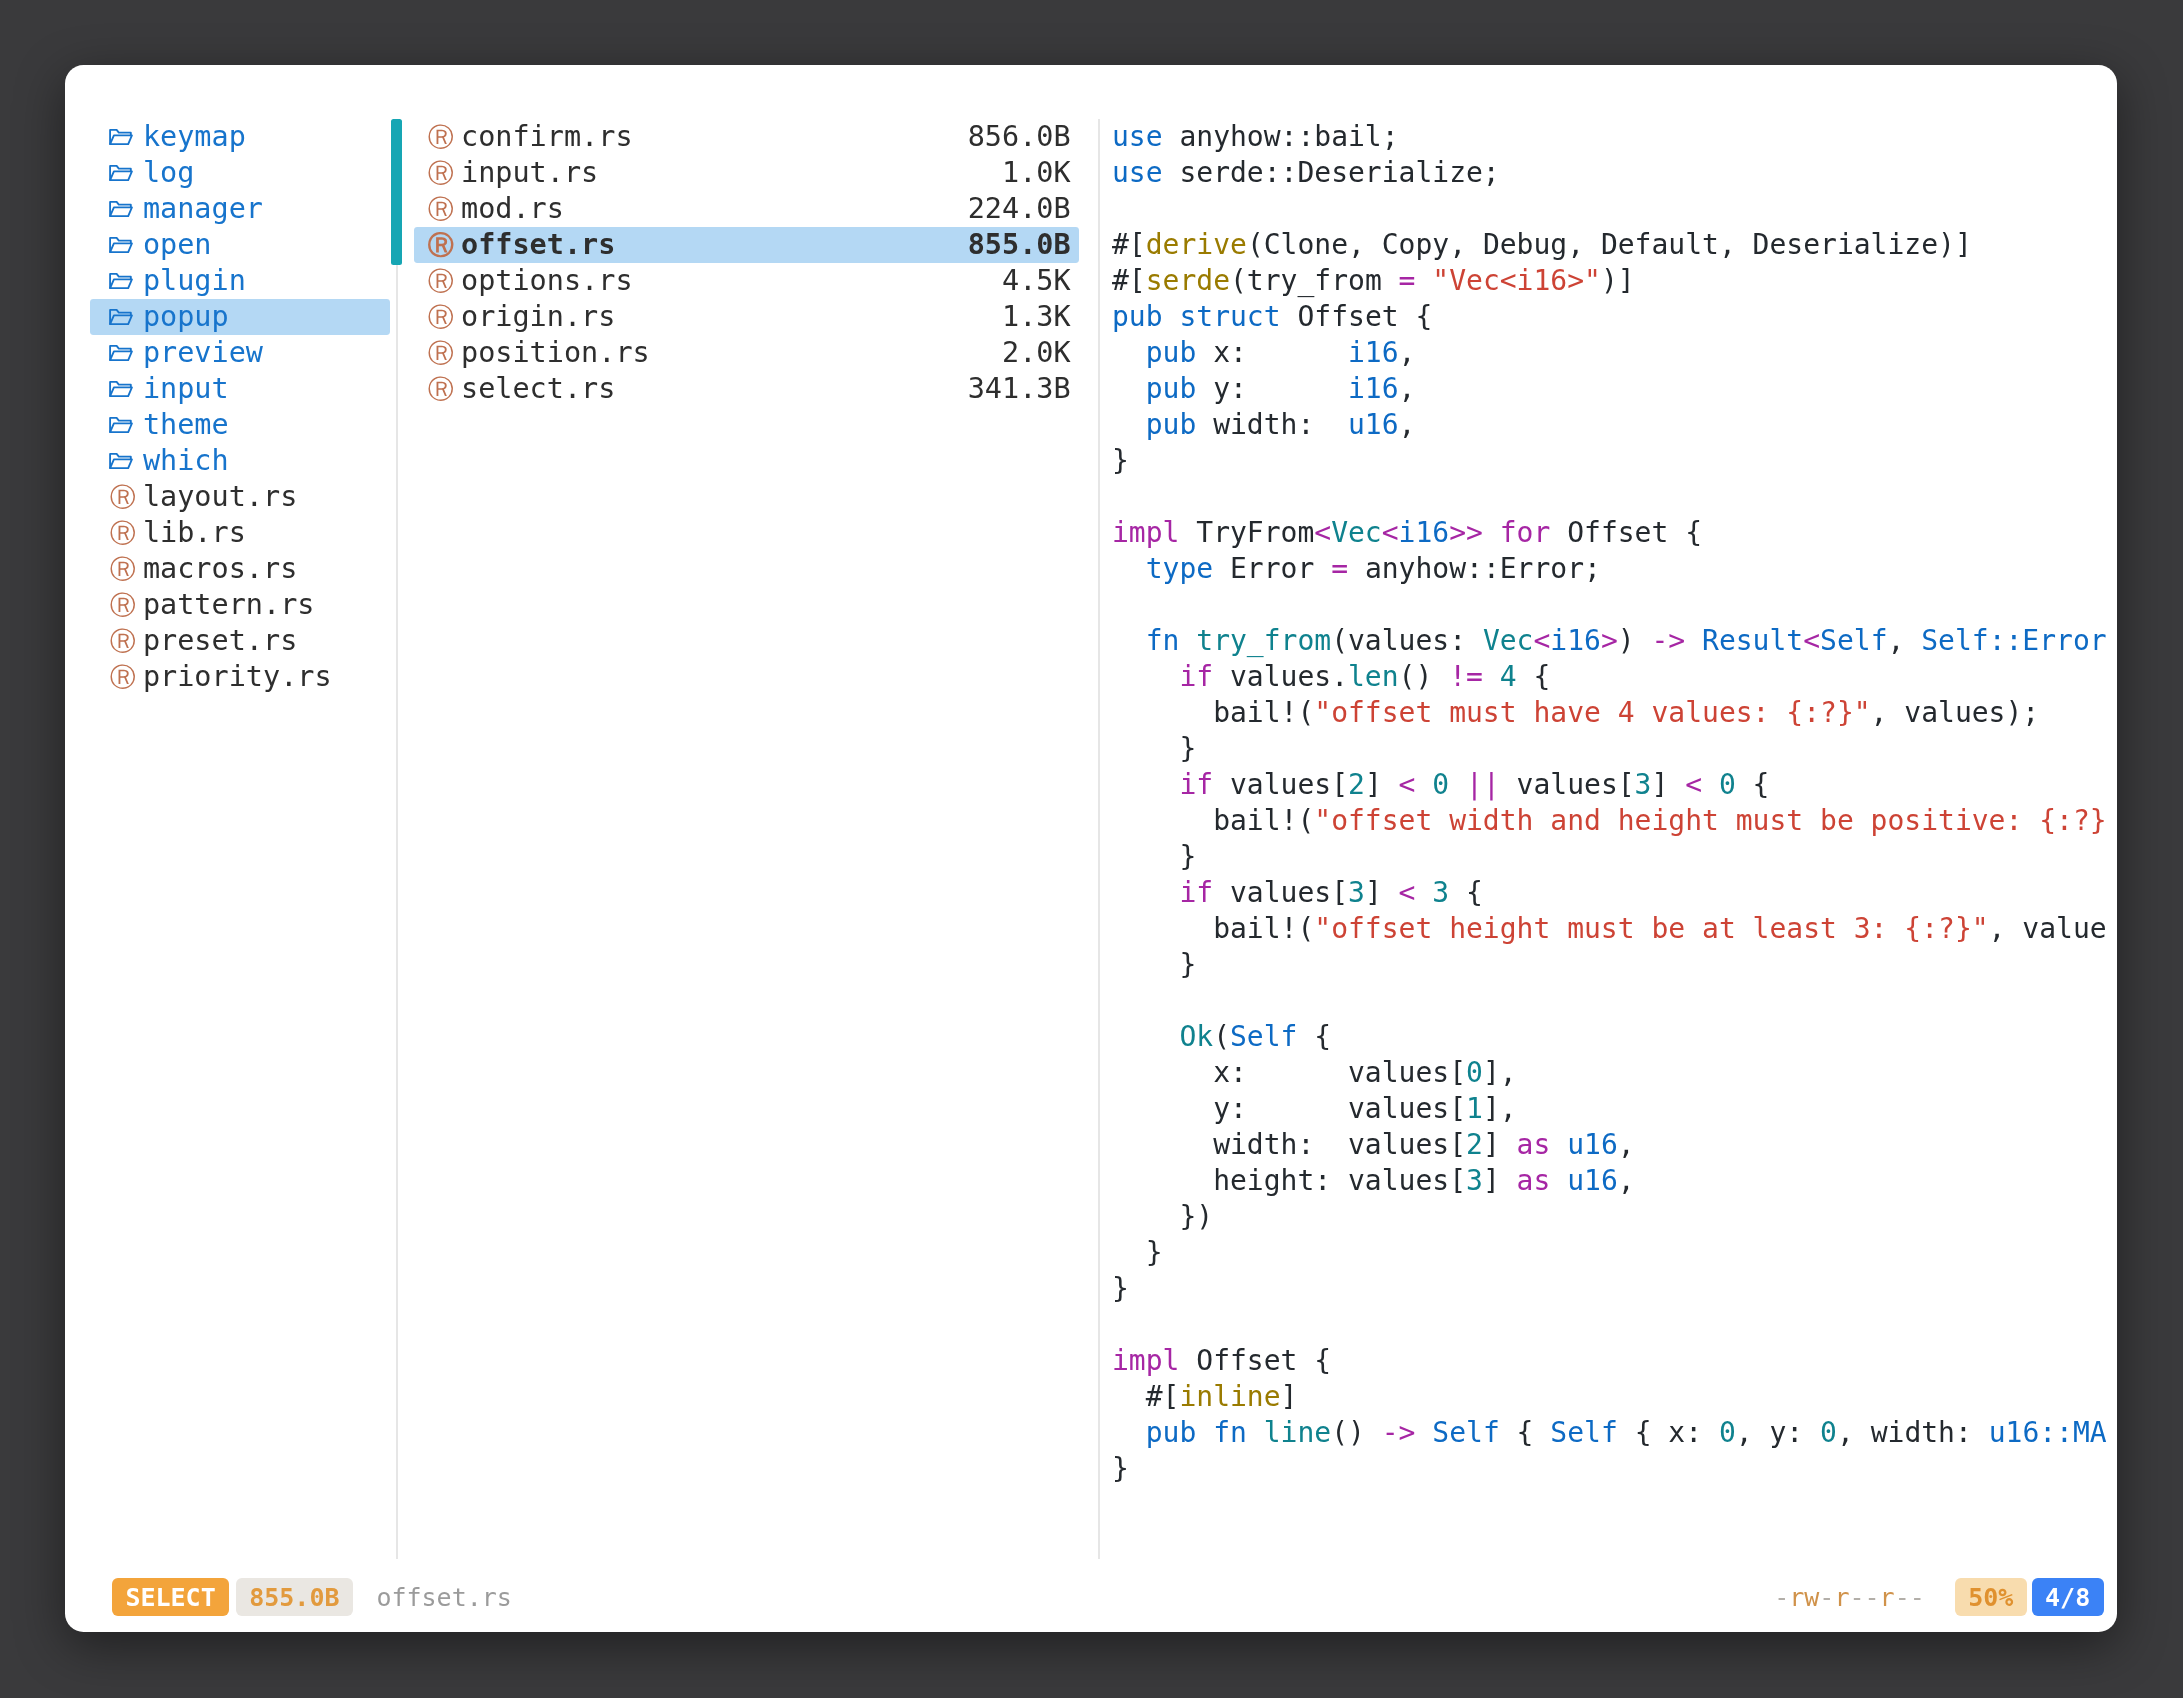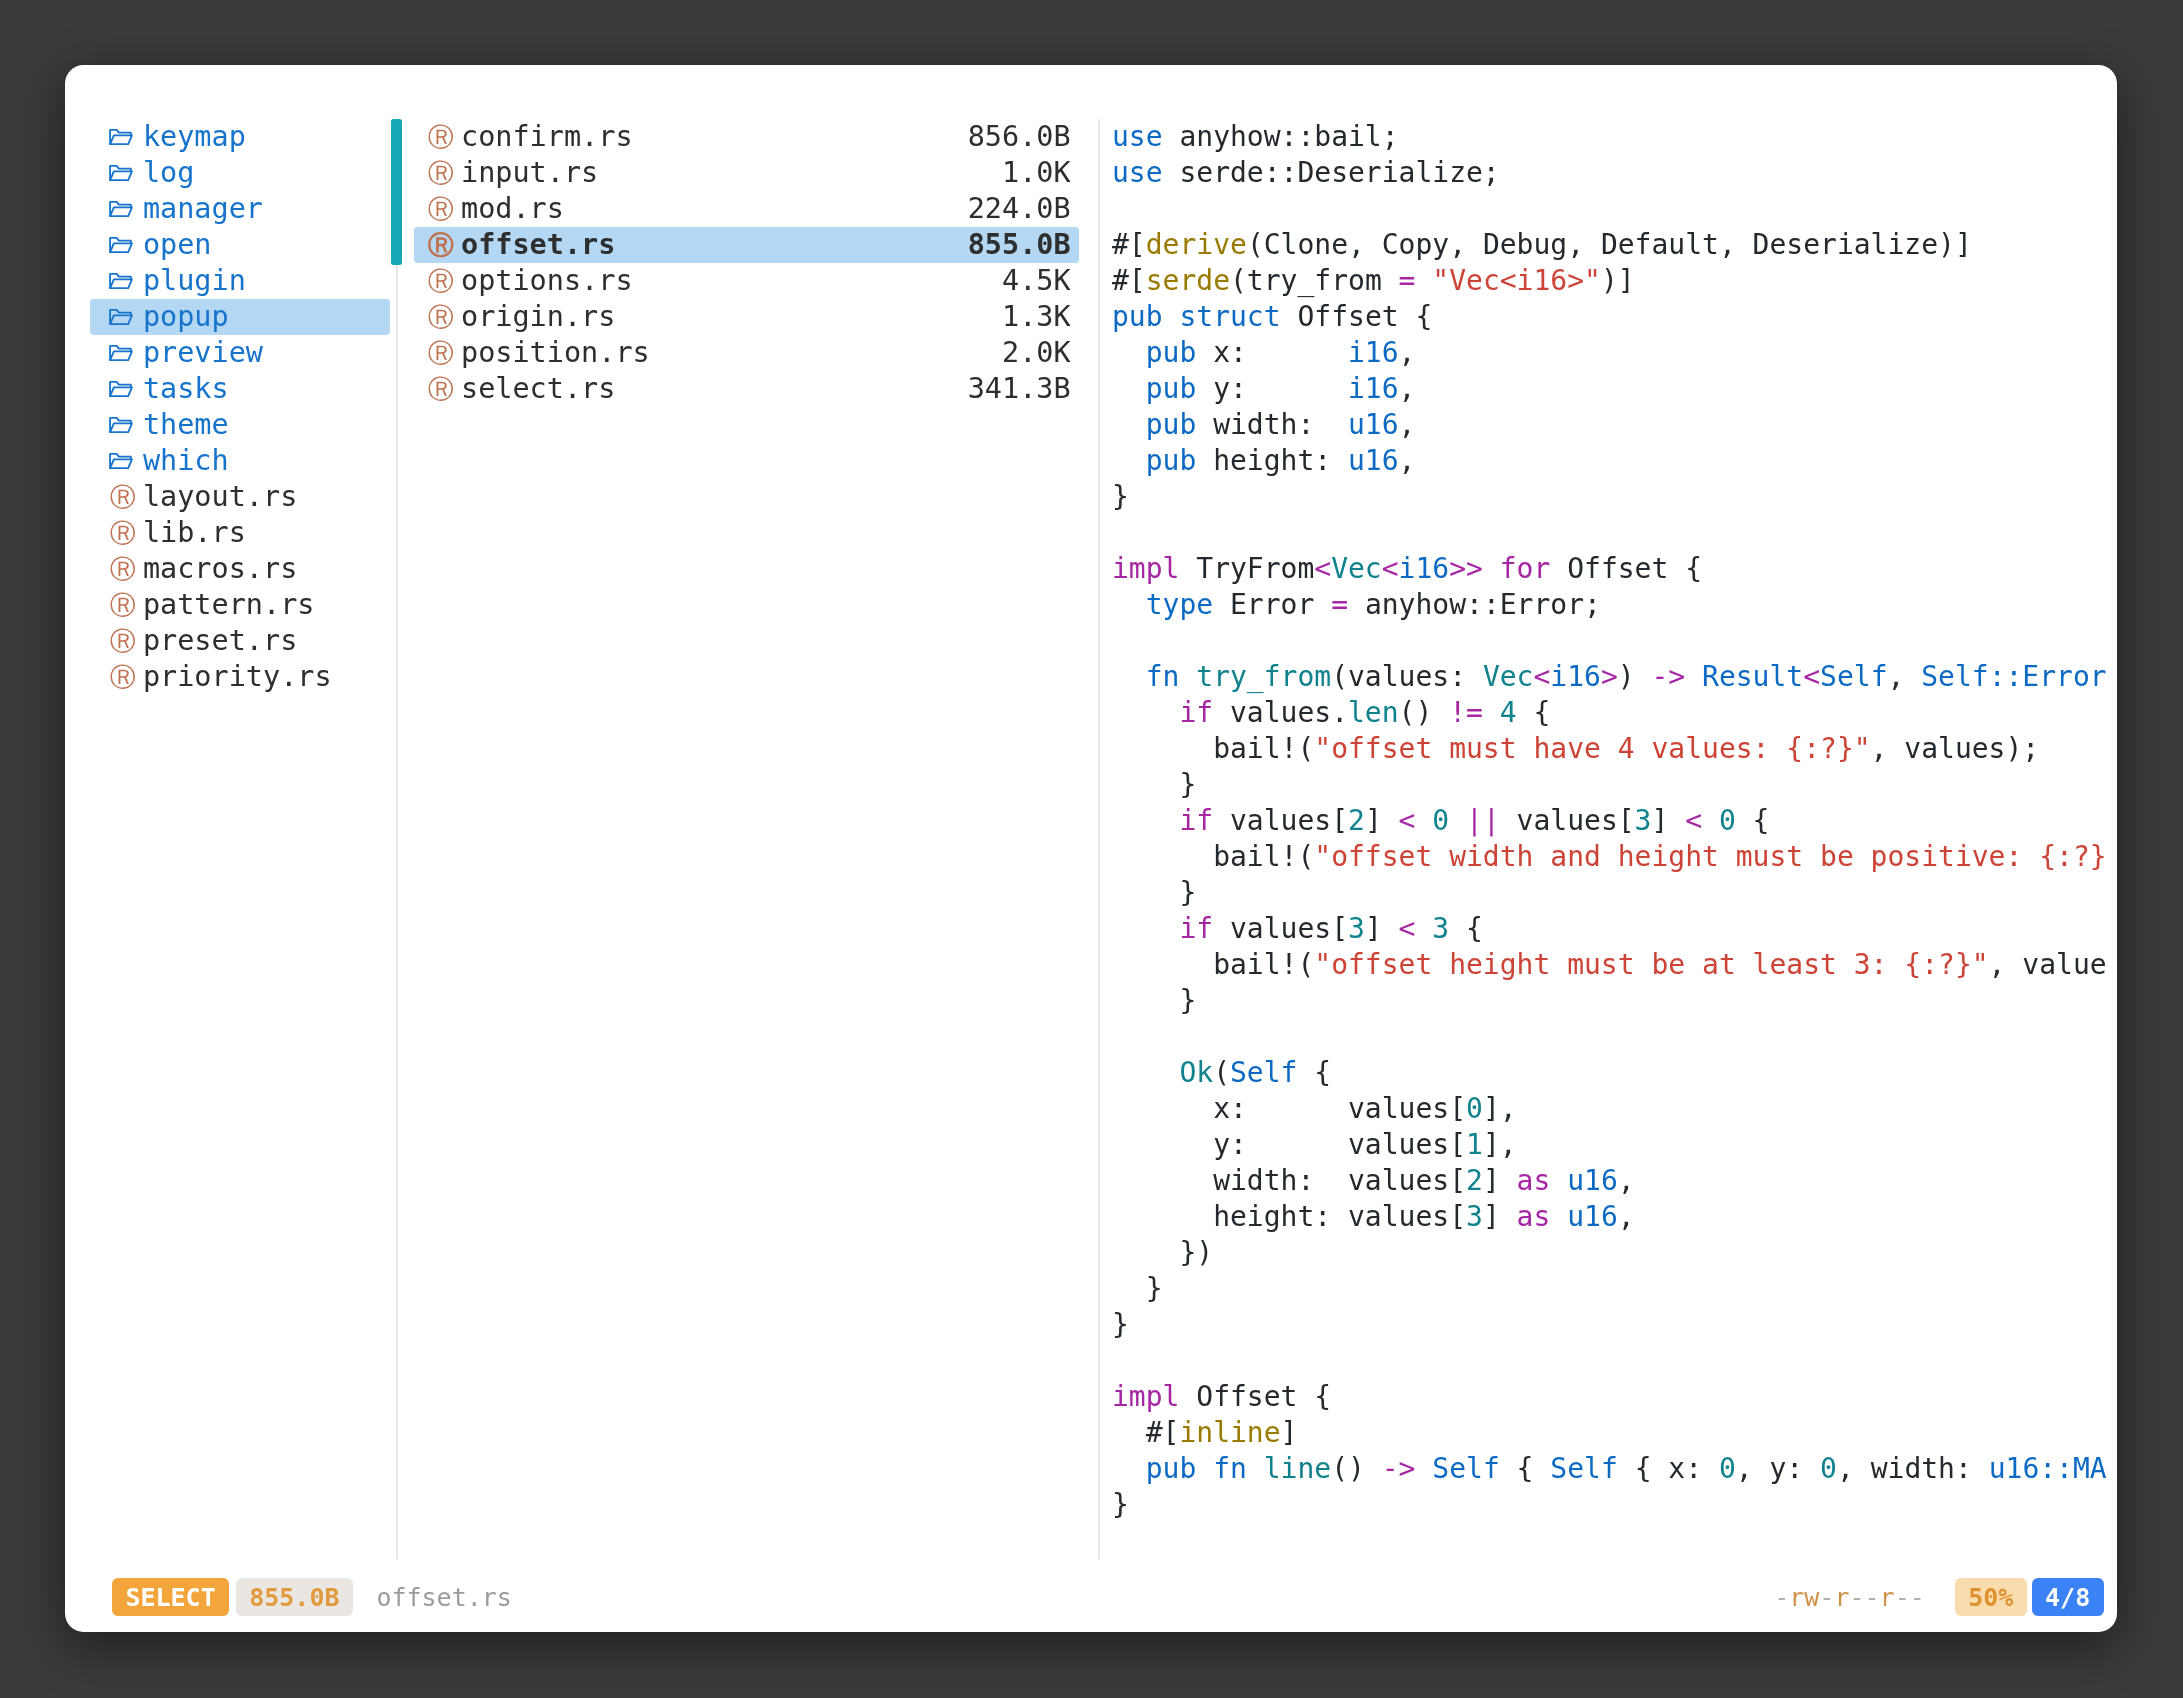--- a/index.html
+++ b/index.html
@@ -128,21 +128,21 @@
           </span>
           <span class="lab">preview</span>
         </div>
         <div class="lrow folder">
           <span class="folder-ico">
             <svg viewBox="0 0 22 18" width="24" height="20" fill="none" stroke="#1774cc" stroke-width="1.7" stroke-linejoin="round" stroke-linecap="round">
               <path d="M1 15.5 V2.5 H7 L9 5 H20 V7.5"></path>
               <path d="M4.5 7.5 H21 L17.6 15.5 H1 Z"></path>
             </svg>
           </span>
-          <span class="lab">tasks</span>
+          <span class="lab">input</span>
         </div>
         <div class="lrow folder">
           <span class="folder-ico">
             <svg viewBox="0 0 22 18" width="24" height="20" fill="none" stroke="#1774cc" stroke-width="1.7" stroke-linejoin="round" stroke-linecap="round">
               <path d="M1 15.5 V2.5 H7 L9 5 H20 V7.5"></path>
               <path d="M4.5 7.5 H21 L17.6 15.5 H1 Z"></path>
             </svg>
           </span>
           <span class="lab">theme</span>
         </div>
@@ -231,21 +231,20 @@
     <div id="code">
         <div class="code-line"><span class="c-k">use</span><span class="c-p"> anyhow::bail;</span></div>
         <div class="code-line"><span class="c-k">use</span><span class="c-p"> serde::Deserialize;</span></div>
         <div class="code-line">&nbsp;</div>
         <div class="code-line"><span class="c-p">#[</span><span class="c-a">derive</span><span class="c-p">(Clone, Copy, Debug, Default, Deserialize)]</span></div>
         <div class="code-line"><span class="c-p">#[</span><span class="c-a">serde</span><span class="c-p">(try_from </span><span class="c-q">=</span><span class="c-p"> </span><span class="c-s">"Vec&lt;i16&gt;"</span><span class="c-p">)]</span></div>
         <div class="code-line"><span class="c-k">pub</span><span class="c-p"> </span><span class="c-k">struct</span><span class="c-p"> Offset {</span></div>
         <div class="code-line"><span class="c-p">  </span><span class="c-k">pub</span><span class="c-p"> x:      </span><span class="c-k">i16</span><span class="c-p">,</span></div>
         <div class="code-line"><span class="c-p">  </span><span class="c-k">pub</span><span class="c-p"> y:      </span><span class="c-k">i16</span><span class="c-p">,</span></div>
         <div class="code-line"><span class="c-p">  </span><span class="c-k">pub</span><span class="c-p"> width:  </span><span class="c-k">u16</span><span class="c-p">,</span></div>
-        <div class="code-line"><span class="c-p">  </span><span class="c-k">pub</span><span class="c-p"> height: </span><span class="c-k">u16</span><span class="c-p">,</span></div>
         <div class="code-line"><span class="c-p">}</span></div>
         <div class="code-line">&nbsp;</div>
         <div class="code-line"><span class="c-q">impl</span><span class="c-p"> TryFrom</span><span class="c-q">&lt;</span><span class="c-f">Vec</span><span class="c-q">&lt;</span><span class="c-k">i16</span><span class="c-q">&gt;&gt;</span><span class="c-p"> </span><span class="c-q">for</span><span class="c-p"> Offset {</span></div>
         <div class="code-line"><span class="c-p">  </span><span class="c-k">type</span><span class="c-p"> Error </span><span class="c-q">=</span><span class="c-p"> anyhow::Error;</span></div>
         <div class="code-line">&nbsp;</div>
         <div class="code-line"><span class="c-p">  </span><span class="c-k">fn</span><span class="c-p"> </span><span class="c-f">try_from</span><span class="c-p">(values: </span><span class="c-f">Vec</span><span class="c-q">&lt;</span><span class="c-k">i16</span><span class="c-q">&gt;</span><span class="c-p">) </span><span class="c-q">-&gt;</span><span class="c-p"> </span><span class="c-k">Result</span><span class="c-q">&lt;</span><span class="c-k">Self</span><span class="c-p">, </span><span class="c-k">Self::Error</span></div>
         <div class="code-line"><span class="c-p">    </span><span class="c-q">if</span><span class="c-p"> values.</span><span class="c-f">len</span><span class="c-p">() </span><span class="c-q">!=</span><span class="c-p"> </span><span class="c-f">4</span><span class="c-p"> {</span></div>
         <div class="code-line"><span class="c-p">      bail!(</span><span class="c-s">"offset must have 4 values: {:?}"</span><span class="c-p">, values);</span></div>
         <div class="code-line"><span class="c-p">    }</span></div>
         <div class="code-line"><span class="c-p">    </span><span class="c-q">if</span><span class="c-p"> values[</span><span class="c-f">2</span><span class="c-p">] </span><span class="c-q">&lt;</span><span class="c-p"> </span><span class="c-f">0</span><span class="c-p"> </span><span class="c-q">||</span><span class="c-p"> values[</span><span class="c-f">3</span><span class="c-p">] </span><span class="c-q">&lt;</span><span class="c-p"> </span><span class="c-f">0</span><span class="c-p"> {</span></div>

